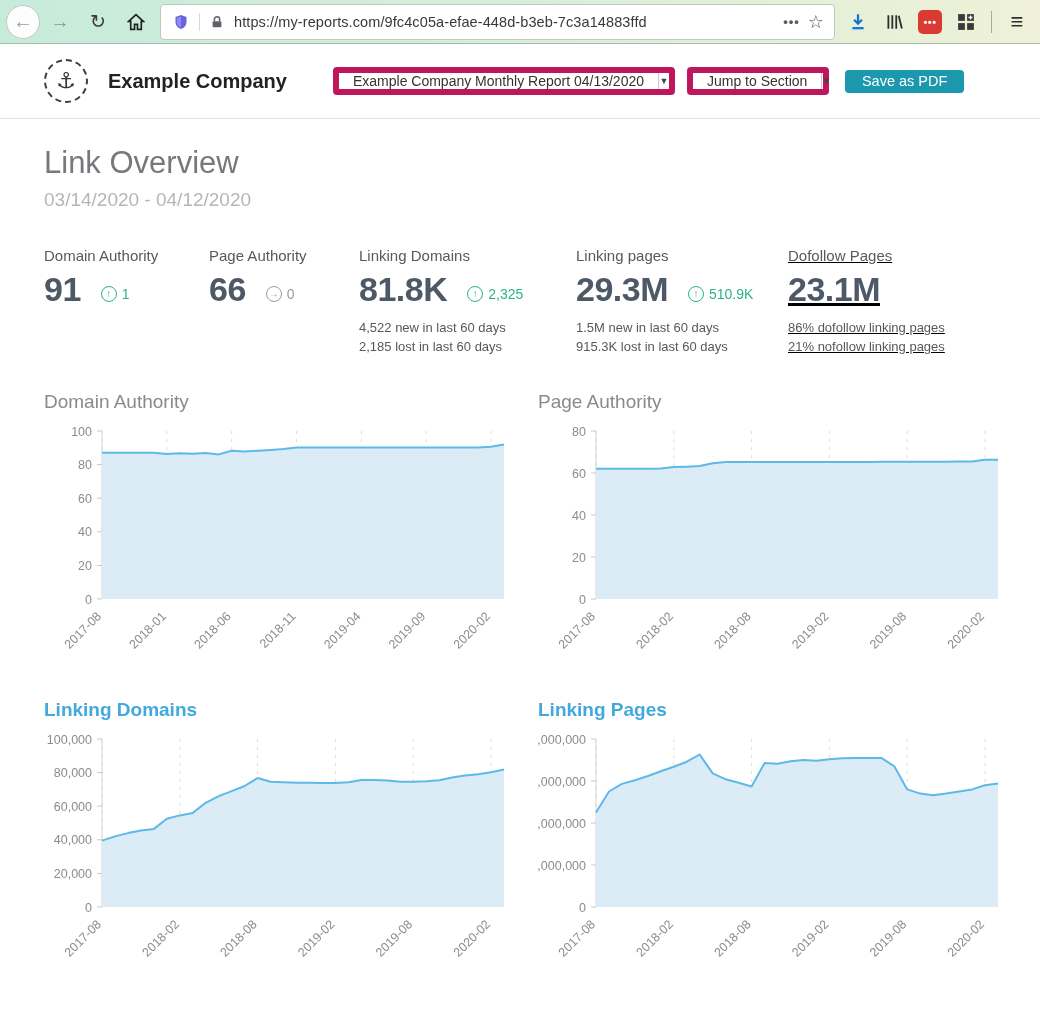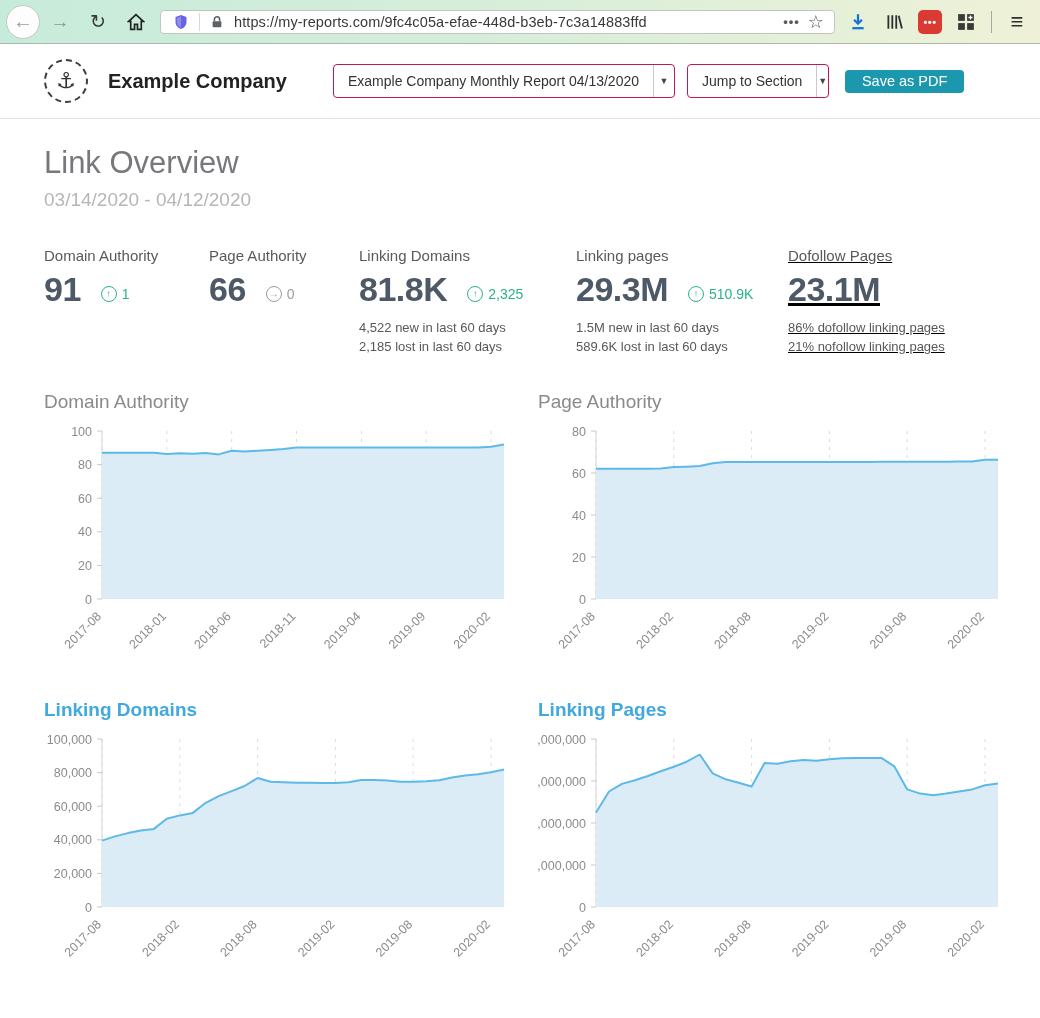--- a/index.html
+++ b/index.html
@@ -8,21 +8,21 @@
 
   
   .chrome { height:44px; display:flex; align-items:center; gap:10px; padding:0 10px;
     background:linear-gradient(90deg,#c7ebdb 0%,#d5eed9 45%,#e4f0d8 75%,#eef1d7 100%);
     border-bottom:1px solid #a9b9ab; }
   .nav-btn { width:28px; height:28px; display:flex; align-items:center; justify-content:center;
     font-size:19px; color:#3a3a3a; background:transparent; border:none; cursor:pointer; flex:0 0 auto; }
   .nav-btn.back { width:34px; height:34px; border-radius:50%; background:#fdfdfd;
     border:1px solid #c4c8c4; color:#9a9a9a; margin-left:-4px; font-size:20px; }
   .nav-btn.fwd { color:#8b9190; margin-left:-4px; }
-  .urlbar { flex:1; height:24px; background:#fff; border:1px solid #c2c6c2; border-radius:4px;
+  .urlbar { flex:1; height:36px; background:#fff; border:1px solid #c2c6c2; border-radius:4px;
     display:flex; align-items:center; padding:0 10px; gap:8px; min-width:0; }
   .urlbar .sep { width:1px; height:18px; background:#d8d8d8; }
   .url-text { font-size:14.5px; color:#39393d; white-space:nowrap; overflow:hidden;
     flex:1; letter-spacing:0.1px; }
   .dots { color:#5c5c5c; font-size:13px; letter-spacing:1px; font-weight:bold; }
   .star { font-size:18px; color:#4f4f4f; }
   .chrome-ic { flex:0 0 auto; display:flex; align-items:center; justify-content:center;
     width:26px; height:26px; cursor:pointer; }
   .ext-red { width:24px; height:24px; border-radius:5px; background:#d93a31; color:#fff;
     display:flex; align-items:center; justify-content:center; font-size:11px; font-weight:bold;
@@ -30,21 +30,21 @@
   .vdiv { width:1px; height:22px; background:#9fae9f; margin:0 2px; }
   .burger { font-size:22px; color:#2e2e2e; line-height:1; }
 
   
   .site-header { height:75px; background:#fff; border-bottom:1px solid #e2e2e2;
     display:flex; align-items:center; padding:0 44px; }
   .logo { width:44px; height:44px; border-radius:50%; border:2px dashed #3c3c3c;
     display:flex; align-items:center; justify-content:center; font-size:22px; color:#333;
     flex:0 0 auto; }
   .company { font-size:20px; color:#222; font-weight:600; margin-left:20px; }
-  .hdr-select { height:34px; border:1px solid #be185d; border-radius:4px; background:#fff;
+  .hdr-select { height:28px; border:6px solid #be185d; border-radius:4px; background:#fff;
     display:flex; align-items:center; font-size:14px; color:#333; cursor:pointer; }
   .hdr-select .sel-text { padding:0 14px; white-space:nowrap; }
   .hdr-select .caret { width:22px; align-self:stretch; border-left:1px solid #c9c9c9;
     display:flex; align-items:center; justify-content:center; font-size:9px; color:#444; }
   .sel-report { margin-left:46px; width:342px; justify-content:space-between; }
   .sel-section { margin-left:12px; width:142px; justify-content:space-between; }
   .btn-pdf { margin-left:16px; height:23px; padding:0 17px; background:#1b97ae; color:#fff;
     border:none; border-radius:4px; font-size:14.5px; cursor:pointer;
     font-family:inherit; }
 
@@ -197,21 +197,21 @@
       <div class="metric-label">Linking pages</div>
       <div class="metric-line">
         <span class="metric-value">29.3M</span>
         <span class="delta up">
           <span class="delta-icon">↑</span>
           <span class="delta-text">510.9K</span>
         </span>
       </div>
       <div class="notes">
         <div>1.5M new in last 60 days</div>
-        <div>589.6K lost in last 60 days</div>
+        <div>915.3K lost in last 60 days</div>
       </div>
     </div>
     <div class="metric m4">
       <div class="metric-label">Dofollow Pages</div>
       <div class="metric-line">
         <span class="metric-value">23.1M</span>
       </div>
       <div class="notes">
         <div>86% dofollow linking pages</div>
         <div>21% nofollow linking pages</div>

